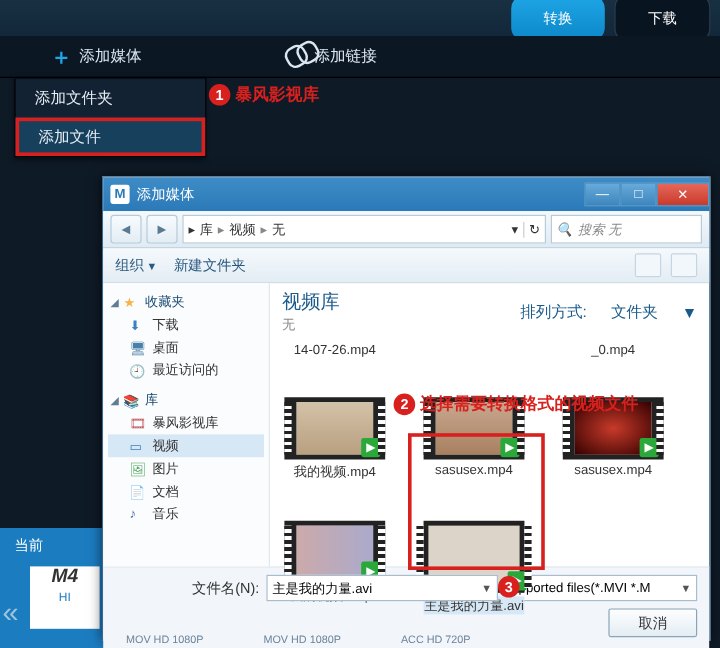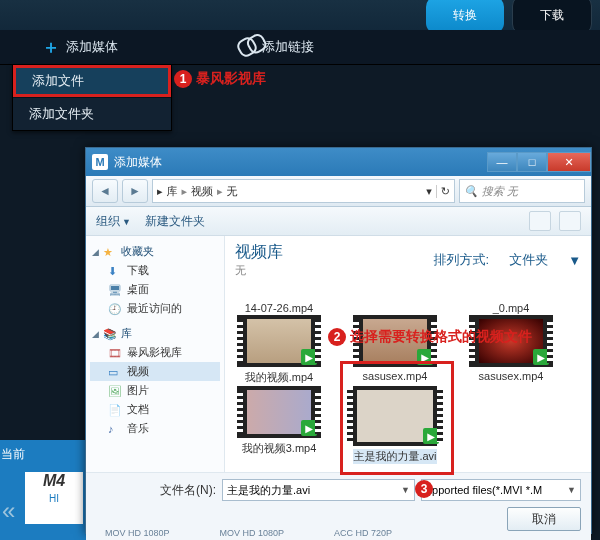--- a/index.html
+++ b/index.html
@@ -12,21 +12,21 @@
 .plus{color:#1fa6e6;font-size:18px;font-weight:bold}
 .link-icn{width:14px;height:14px;border:2px solid #dbe6ef;border-radius:7px;position:relative;transform:rotate(-30deg)}
 .link-icn::after{content:"";position:absolute;width:14px;height:14px;border:2px solid #dbe6ef;border-radius:7px;left:8px;top:0}
 .dropdown{position:absolute;top:64px;left:12px;width:158px;background:#122232;border:1px solid #000;box-shadow:0 2px 4px rgba(0,0,0,.5)}
 .dd-item{height:32px;display:flex;align-items:center;padding-left:16px;color:#e5edf3;font-size:13px}
 .dd-item.sel{background:#16405c;border:3px solid #d8211e;height:26px}
 .dd-item.nrm{border-top:1px solid #08121d}
 .annot{position:absolute;display:flex;align-items:center;color:#d8211e;font-size:14px;font-weight:bold}
 .circ{width:18px;height:18px;border-radius:9px;background:#d8211e;color:#fff;display:flex;align-items:center;justify-content:center;font-size:12px;margin-right:4px}
 .leftpanel{position:absolute;left:0;bottom:0;top:440px;right:510px;background:#1c7cc0;color:#fff}
-.leftpanel .hd{padding:6px 1px;font-size:12px}
+.leftpanel .hd{padding:6px 12px;font-size:12px}
 .m4card{position:absolute;left:25px;top:472px;width:58px;height:52px;background:#fff;display:flex;flex-direction:column;align-items:center;justify-content:flex-start;color:#333;font-weight:bold;font-style:italic;font-size:16px}
 .m4card .sm{font-size:10px;color:#1c7cc0;font-style:normal;font-weight:normal;margin-top:3px}
 .chev{position:absolute;left:2px;top:497px;color:#9cc3dc;font-size:24px;letter-spacing:-8px}
 .dialog{position:absolute;left:85px;top:147px;width:505px;height:385px;background:#fff;border:1px solid #3a6a8f;box-shadow:0 0 10px rgba(0,0,0,.6)}
 .dtitle{height:28px;background:linear-gradient(#3e8cc7,#2b7ab7);display:flex;align-items:center;color:#fff;padding-left:6px;gap:6px}
 .dtitle .m-badge{width:16px;height:16px;background:#fff;border-radius:2px;color:#2b7ab7;font-weight:bold;font-size:11px;display:flex;align-items:center;justify-content:center}
 .winbtns{margin-left:auto;display:flex}
 .winbtn{width:28px;height:18px;border:1px solid #5a9ac8;background:linear-gradient(#68aadb,#3d86bd);color:#fff;display:flex;align-items:center;justify-content:center;font-size:11px}
 .winbtn.close{background:linear-gradient(#e6685a,#c83a2b);width:42px}
 .dnav{height:30px;background:linear-gradient(#f5f9fc,#dfeaf2);border-bottom:1px solid #b7cbda;display:flex;align-items:center;padding:0 6px;gap:4px}
@@ -54,21 +54,21 @@
 .ico.film{color:#c05050}
 .ico.vid{color:#3b82c4}
 .ico.pic{color:#4fa85a}
 .ico.doc{color:#5a7faa}
 .ico.mus{color:#4a6faa}
 .files{flex:1;padding:6px 10px;position:relative}
 .libhdr{display:flex;justify-content:space-between;align-items:center}
 .libhdr .lt .t{color:#1a5a8a;font-size:16px}
 .libhdr .lt .s{color:#888;font-size:11px}
 .libhdr .rt{color:#1a5a8a;font-size:13px;display:flex;align-items:center;gap:20px}
-.thumbgrid{display:flex;flex-wrap:wrap;gap:1px 28px;margin-top:24px}
+.thumbgrid{display:flex;flex-wrap:wrap;gap:33px 28px;margin-top:8px}
 .thumb{width:88px;display:flex;flex-direction:column;align-items:center;gap:3px}
 .thumb .pic{width:84px;height:52px;border:4px solid #222;border-left-width:10px;border-right-width:10px;position:relative;background:#ccc;box-sizing:border-box}
 .thumb .pic::before,.thumb .pic::after{content:"";position:absolute;top:0;bottom:0;width:6px;background:repeating-linear-gradient(#222 0 3px,#fff 3px 6px)}
 .thumb .pic::before{left:-10px}
 .thumb .pic::after{right:-10px}
 .thumb .play{position:absolute;right:-6px;bottom:-2px;width:16px;height:16px;background:#2aa83a;border-radius:2px;color:#fff;font-size:10px;display:flex;align-items:center;justify-content:center}
 .thumb .cap{font-size:11px;color:#333;text-align:center;white-space:nowrap}
 .thumb.sel .cap{background:#d6e7f5}
 .redbox{position:absolute;border:3px solid #d8211e;pointer-events:none}
 .dbottom{height:62px;border-top:1px solid #dfe8ef;background:#f2f6fa;padding:6px 10px;display:flex;flex-direction:column;gap:6px}
@@ -96,22 +96,22 @@
     <span class="plus">＋</span>
     <span>添加媒体</span>
   </div>
   <div class="menuitem">
     <span class="link-icn"></span>
     <span>添加链接</span>
   </div>
 </div>
 
 <div class="dropdown">
+  <div class="dd-item nrm">添加文件夹</div>
   <div class="dd-item sel">添加文件</div>
-  <div class="dd-item nrm">添加文件夹</div>
 </div>
 
 <div class="annot" style="left:174px;top:70px">
   <span class="circ">1</span>
   <span>暴风影视库</span>
 </div>
 
 <div class="leftpanel">
   <div class="hd">当前</div>
 </div>

